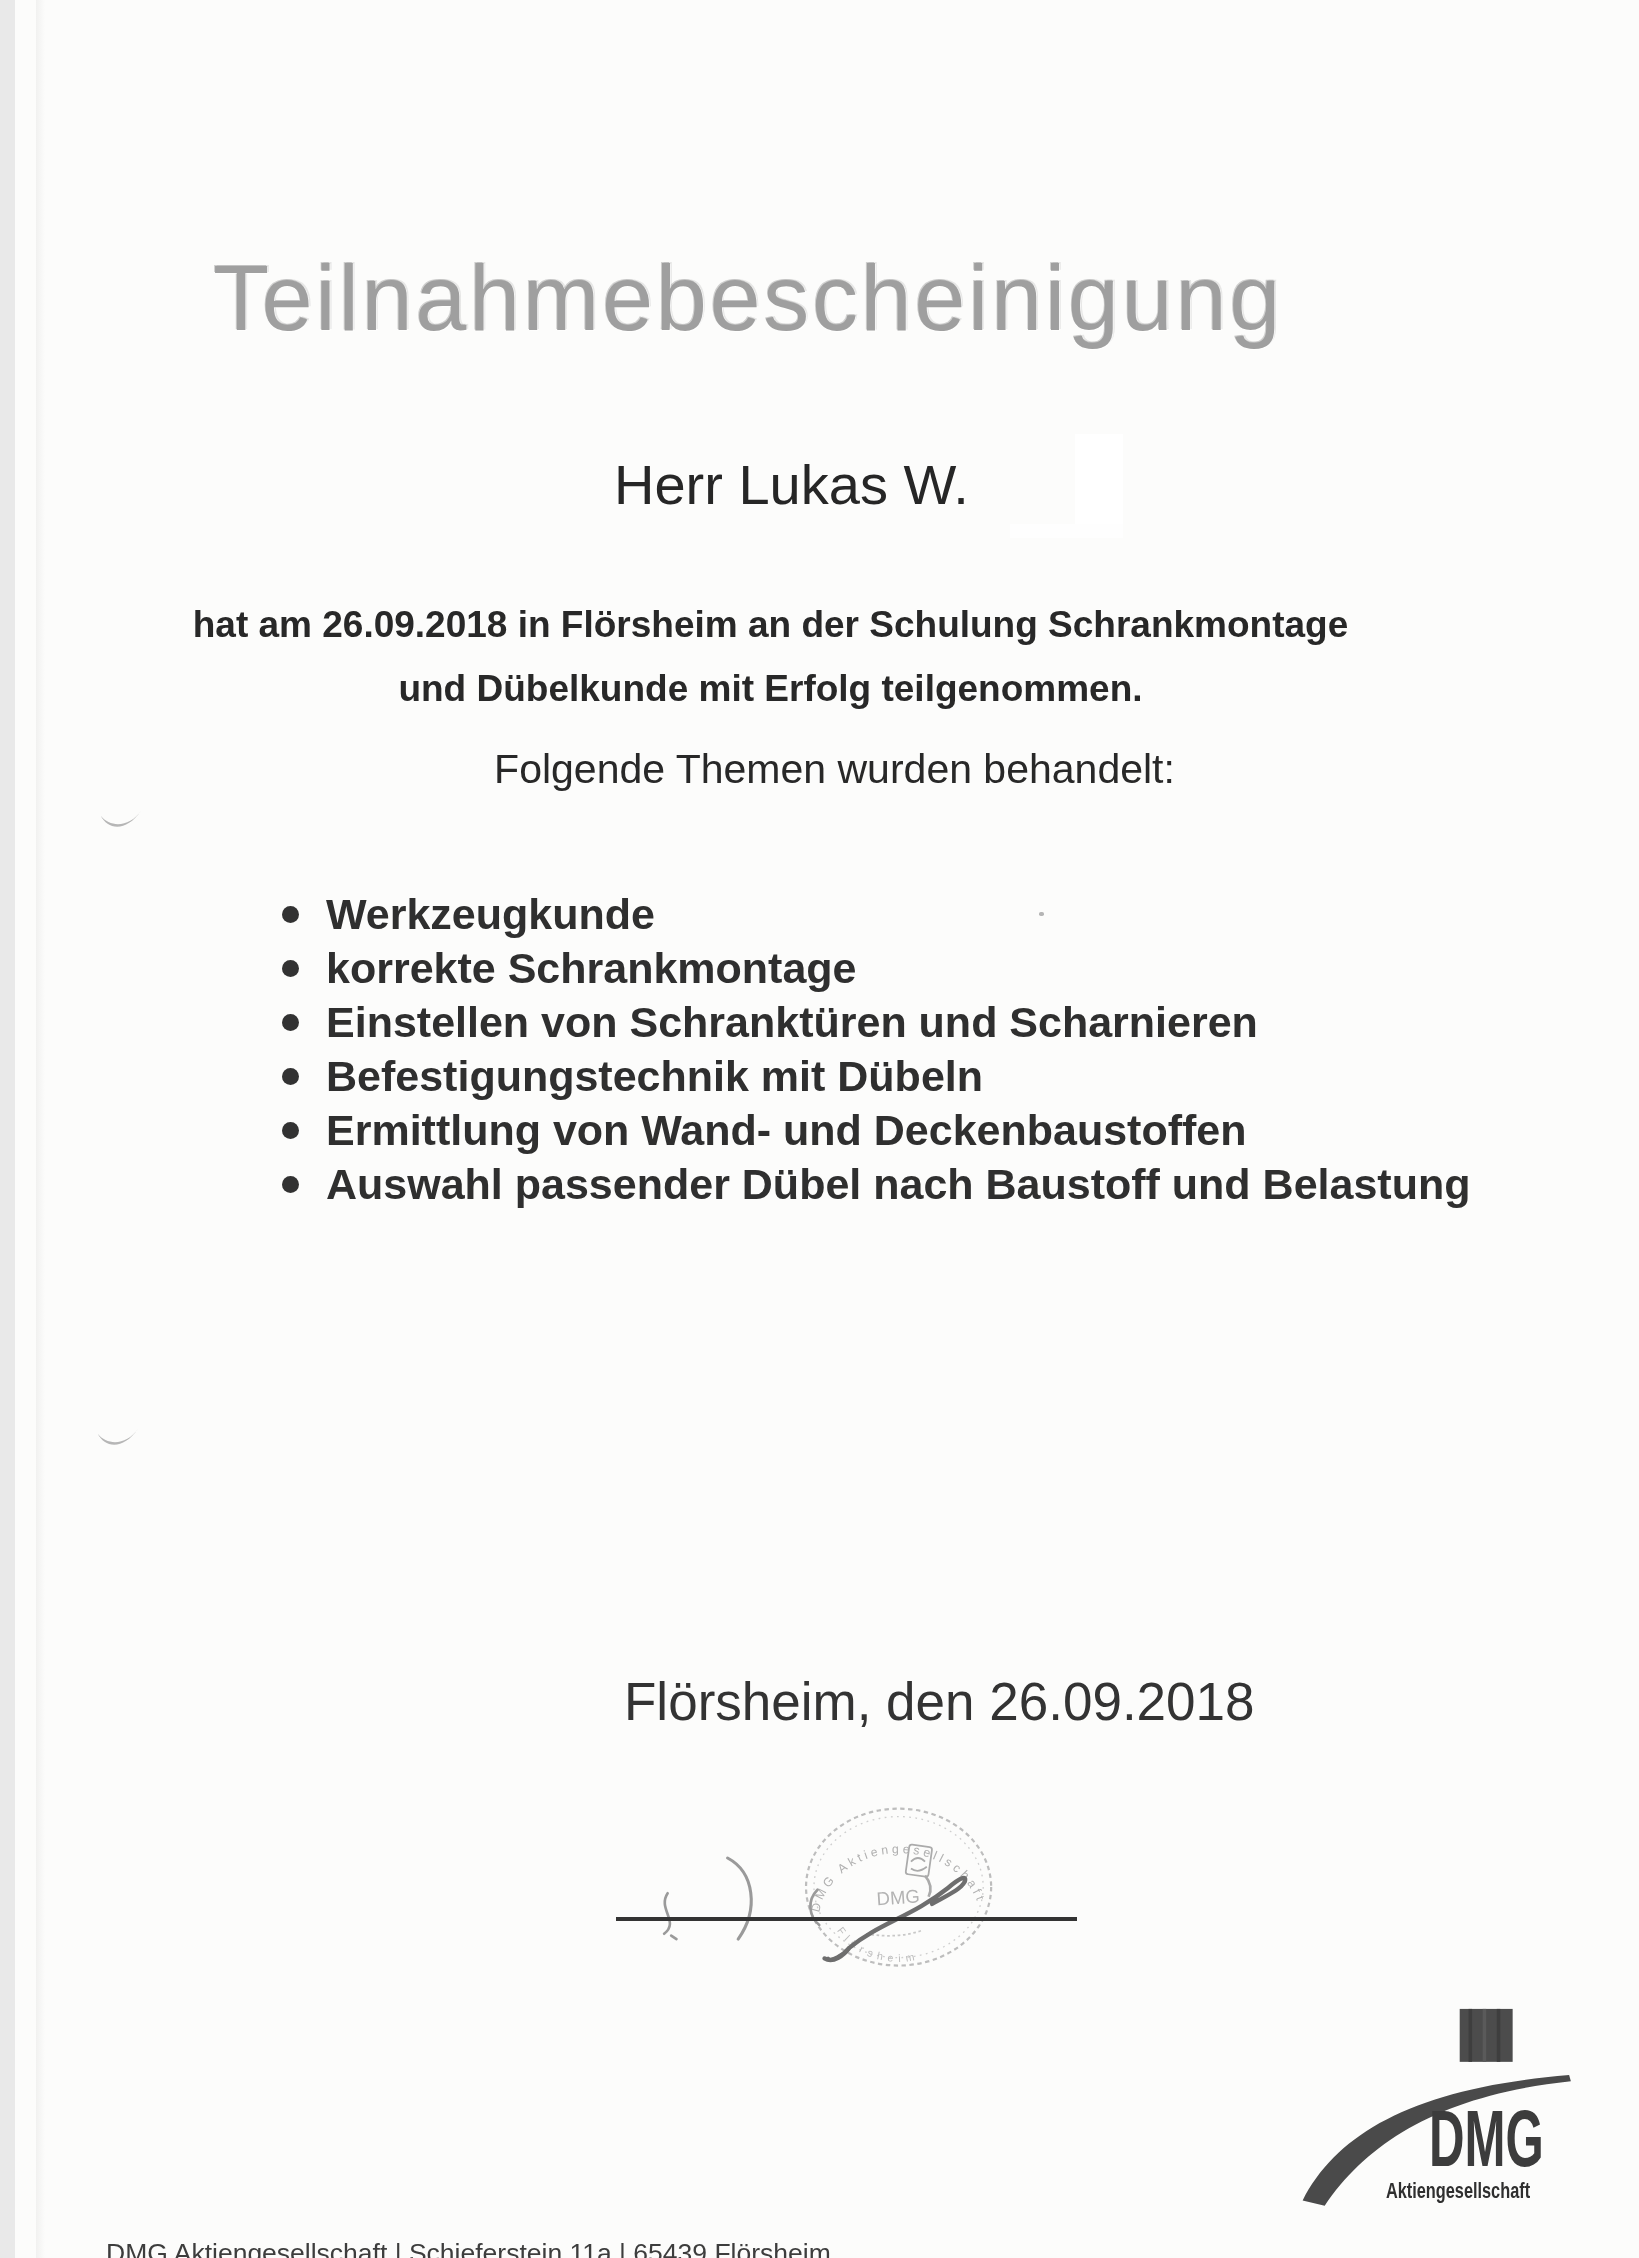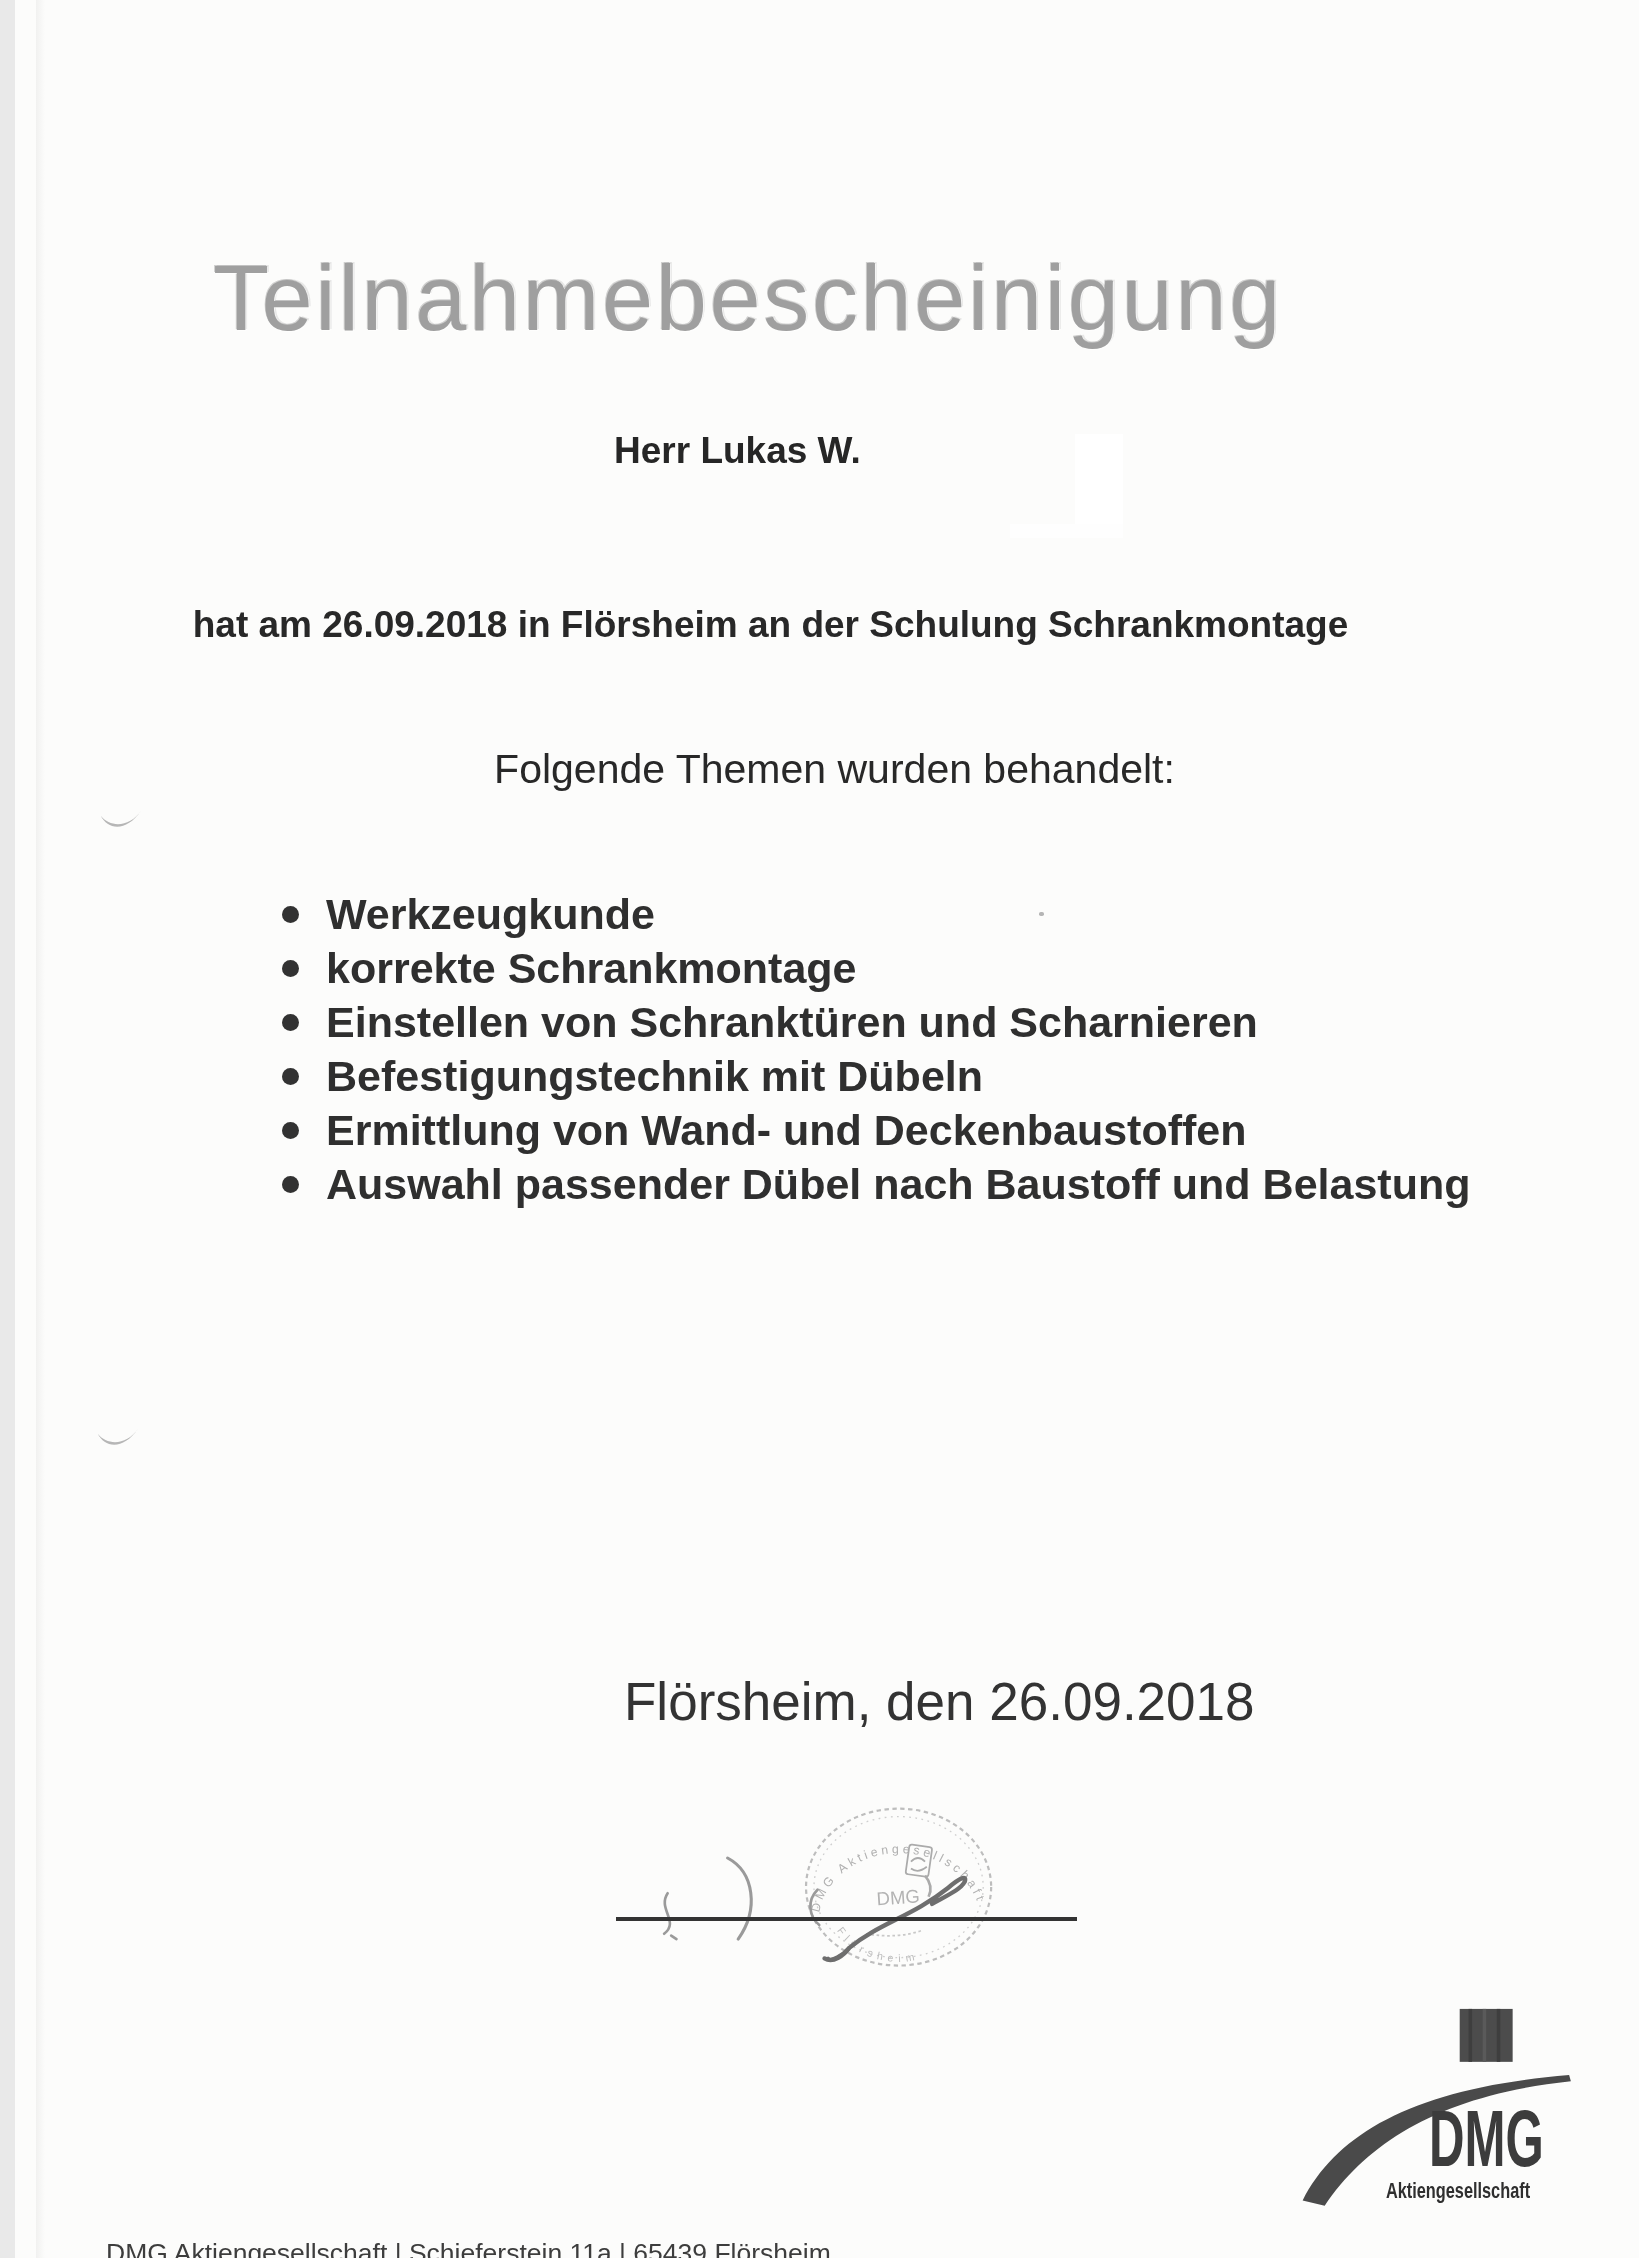--- a/index.html
+++ b/index.html
@@ -16,22 +16,22 @@
   .scan-edge{position:absolute;left:21px;top:0;width:8.8px;height:100%;
     background:linear-gradient(to right,#f1f1f0,rgba(252,252,251,0));}
   .doc-title{
     position:absolute;left:198px;top:243px;
     font-size:92px;font-weight:400;letter-spacing:2.6px;line-height:1.2;
     color:#9f9f9f;
     text-shadow:0.9px 0.9px 0 rgba(255,255,255,.6),-0.9px -0.9px 0 rgba(125,125,125,.35),1.8px -0.9px 0 rgba(200,200,200,.4);
     white-space:nowrap;
   }
   .recipient{
-    position:absolute;left:599px;top:429px;
-    font-size:37px;font-weight:700;color:#262626;line-height:1.2;white-space:nowrap;
+    position:absolute;left:599px;top:451px;
+    font-size:56px;font-weight:400;color:#262626;line-height:1.2;white-space:nowrap;
   }
   .redaction{position:absolute;left:1060px;top:434px;width:48px;height:102px;background:#ffffff;}
   .redaction-strip{position:absolute;left:995px;top:524px;width:113px;height:14px;background:#fefefe;}
   .statement{
     position:absolute;left:0;top:593px;width:1511px;
     text-align:center;font-size:37px;font-weight:700;line-height:64px;color:#282828;
   }
   .topics-heading{
     position:absolute;left:0;top:743px;width:1639px;
     text-align:center;font-size:41px;font-weight:400;line-height:1.3;color:#282828;
@@ -65,20 +65,21 @@
   <div class="scan-edge"></div>
 
   <div class="doc-title">Teilnahmebescheinigung</div>
 
   <div class="recipient">Herr Lukas W.</div>
   <div class="redaction"></div>
   <div class="redaction-strip"></div>
 
   <div class="statement">
     <div>hat am 26.09.2018 in Flörsheim an der Schulung Schrankmontage</div>
+    <div>und Dübelkunde mit Erfolg teilgenommen.</div>
   </div>
 
   <div class="topics-heading">Folgende Themen wurden behandelt:</div>
 
   <ul class="topics">
     <li>
         <span class="dot"></span>
         <span>Werkzeugkunde</span>
       </li>
     <li>

